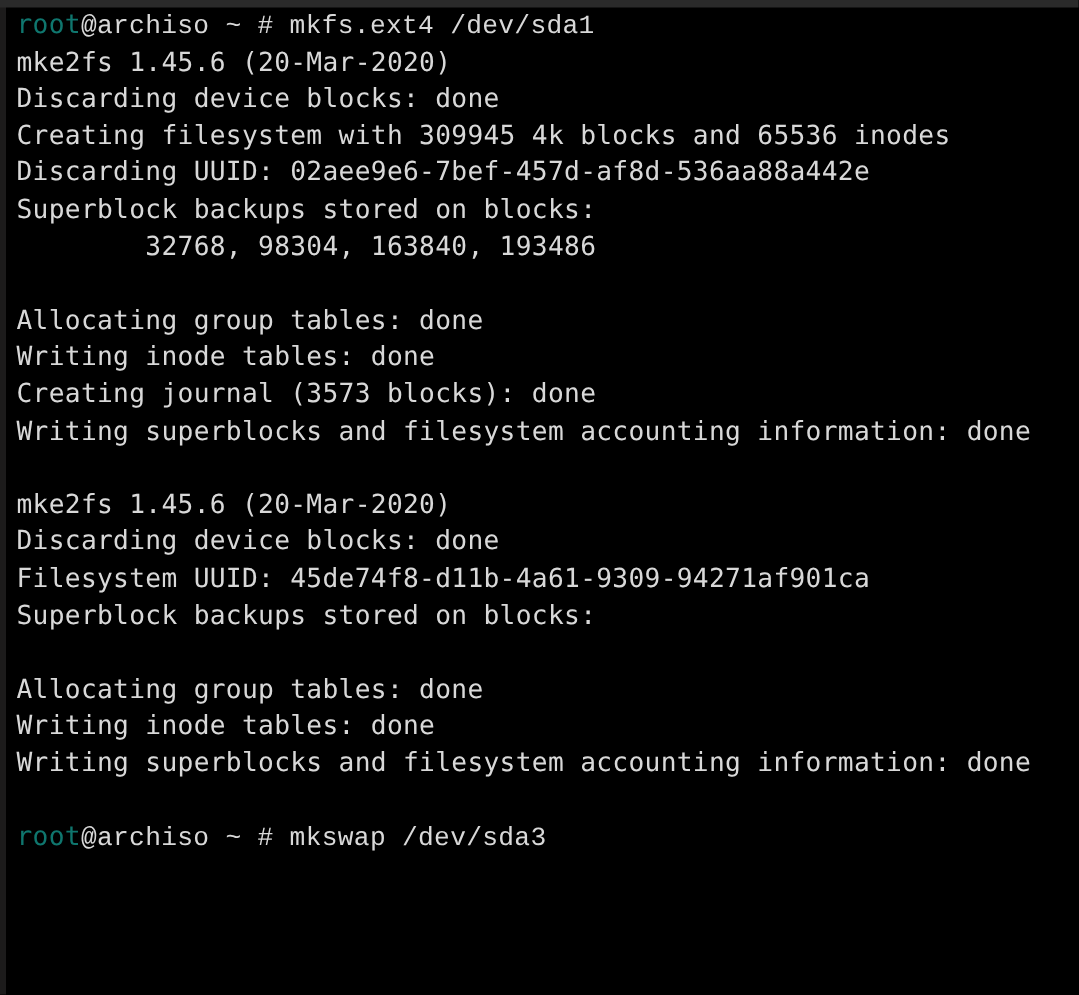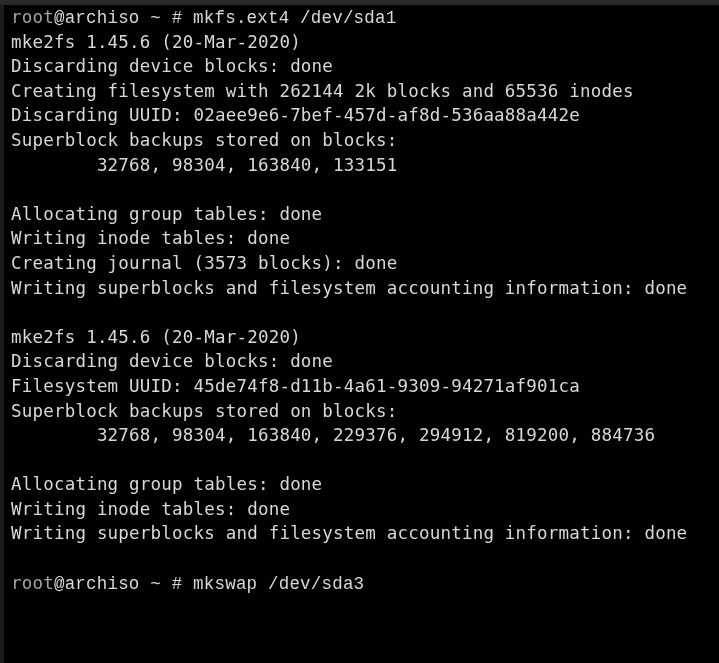--- a/index.html
+++ b/index.html
@@ -56,53 +56,52 @@
     font-size: 17.5px;
     letter-spacing: 0.2px;
     color: #d8d8d8;
     white-space: pre;
     font-family: "DejaVu Sans Mono", "Liberation Mono", monospace;
   }
   .line.blank {
     color: transparent;
   }
   .seg-user {
-    color: #a3a3a3;
+    color: #0f766e;
   }
   .seg-rest {
     color: #d8d8d8;
     font-family: Liberation Mono, monospace;
   }
 </style>
 </head>
 <body>
 
 <div id="left-strip"></div>
 <div id="top-strip" style="background: rgb(42, 42, 42);"></div>
 
 <div id="terminal" style="background: rgb(0, 0, 0);">
   <div id="terminal-output">
       <div class="line"><span class="seg-user">root</span><span class="seg-rest">@archiso ~ # mkfs.ext4 /dev/sda1</span></div>
       <div class="line">mke2fs 1.45.6 (20-Mar-2020)</div>
       <div class="line">Discarding device blocks: done</div>
-      <div class="line">Creating filesystem with 262144 2k blocks and 65536 inodes</div>
+      <div class="line">Creating filesystem with 309945 4k blocks and 65536 inodes</div>
       <div class="line">Discarding UUID: 02aee9e6-7bef-457d-af8d-536aa88a442e</div>
       <div class="line">Superblock backups stored on blocks:</div>
-      <div class="line">        32768, 98304, 163840, 133151</div>
+      <div class="line">        32768, 98304, 163840, 193486</div>
       <div class="line blank"> </div>
       <div class="line">Allocating group tables: done</div>
       <div class="line">Writing inode tables: done</div>
       <div class="line">Creating journal (3573 blocks): done</div>
       <div class="line">Writing superblocks and filesystem accounting information: done</div>
       <div class="line blank"> </div>
       <div class="line">mke2fs 1.45.6 (20-Mar-2020)</div>
       <div class="line">Discarding device blocks: done</div>
       <div class="line">Filesystem UUID: 45de74f8-d11b-4a61-9309-94271af901ca</div>
       <div class="line">Superblock backups stored on blocks:</div>
-      <div class="line">        32768, 98304, 163840, 229376, 294912, 819200, 884736</div>
       <div class="line blank"> </div>
       <div class="line">Allocating group tables: done</div>
       <div class="line">Writing inode tables: done</div>
       <div class="line">Writing superblocks and filesystem accounting information: done</div>
       <div class="line blank"> </div>
       <div class="line"><span class="seg-user">root</span><span class="seg-rest">@archiso ~ # mkswap /dev/sda3</span></div>
     </div>
 </div>
 
 </body></html>

